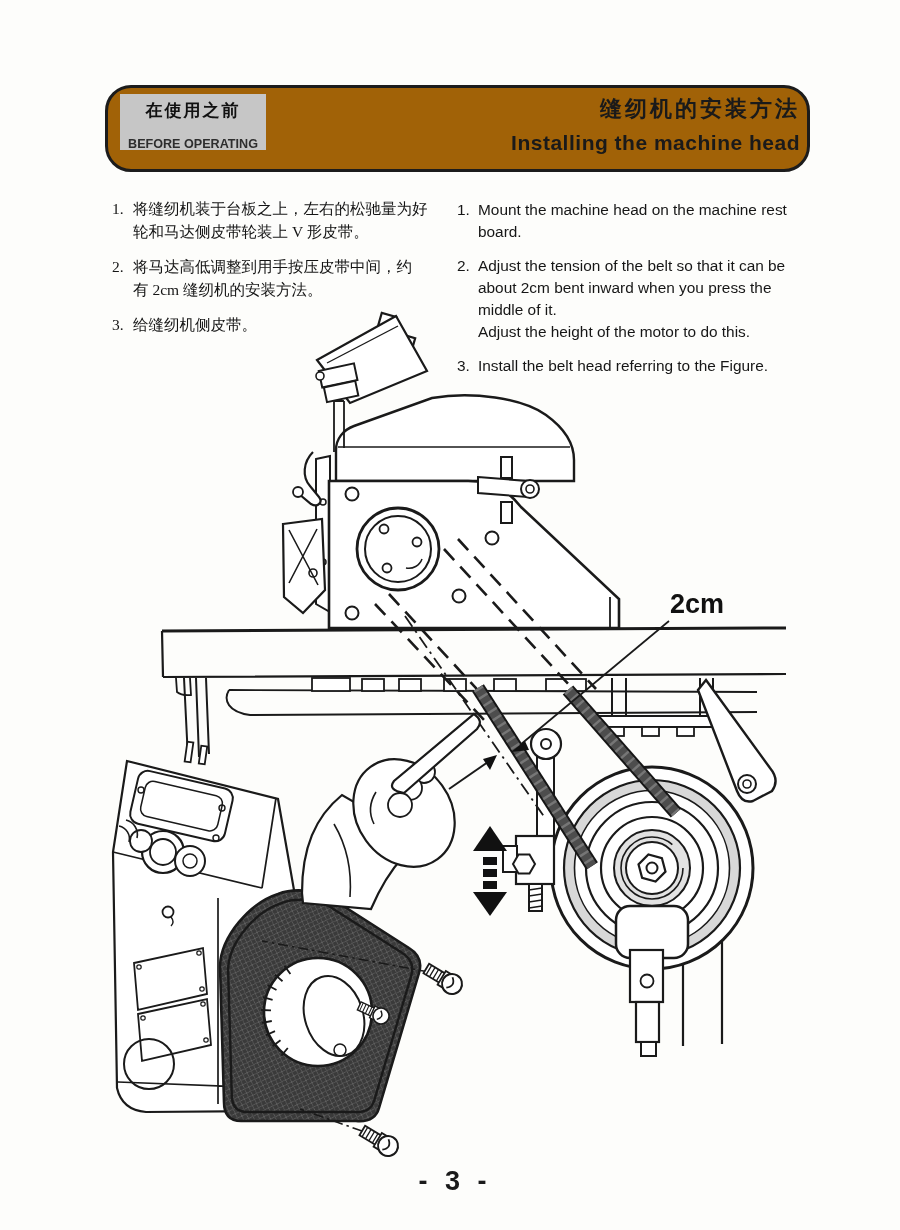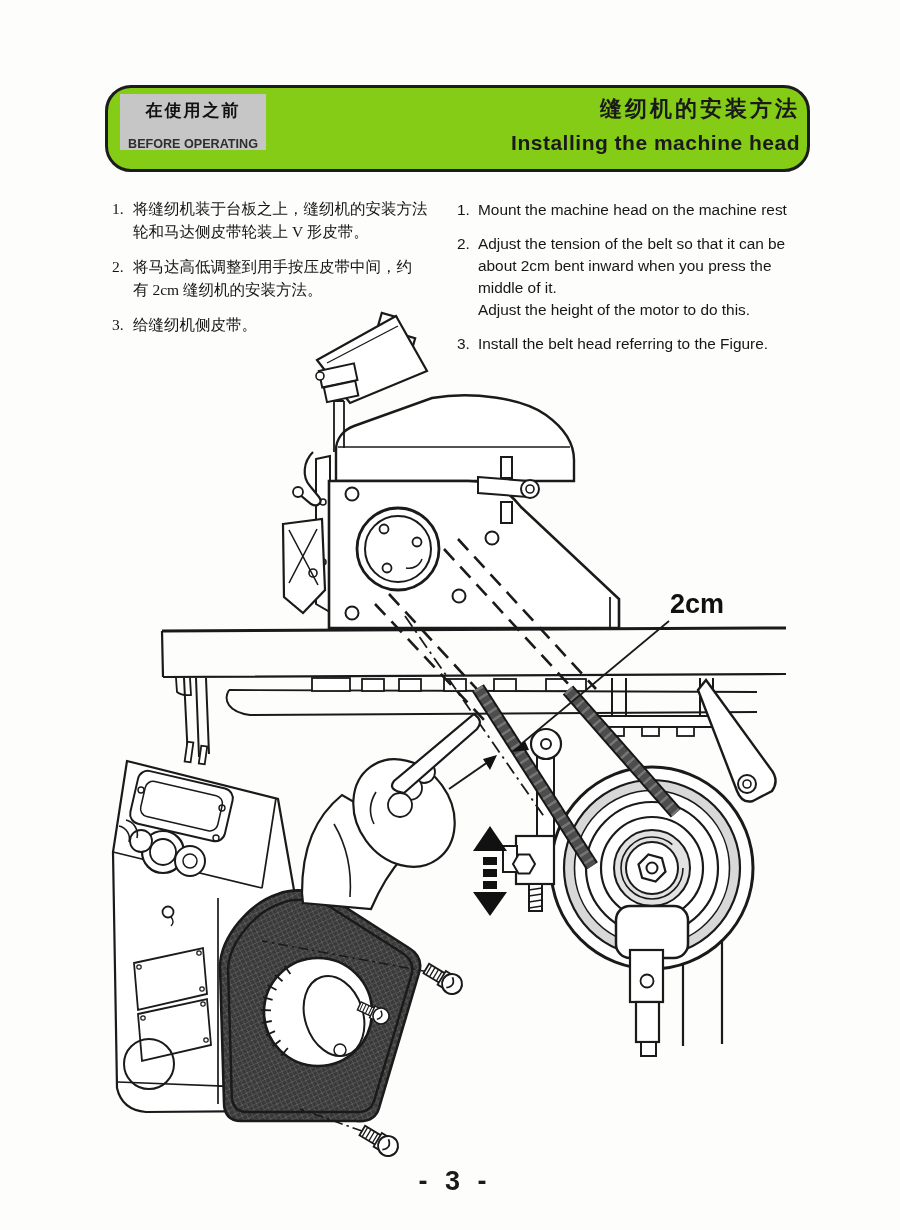--- a/index.html
+++ b/index.html
@@ -2,21 +2,21 @@
 <html><head>
 <meta charset="utf-8">
 <style>
   html,body{margin:0;padding:0;}
   body{
     width:900px;height:1230px;position:relative;background:#fdfdfb;
     font-family:"Liberation Sans",sans-serif;color:#1a1a1a;overflow:hidden;
   }
   .header-box{
     position:absolute;left:105px;top:85px;width:699px;height:81px;
-    border:3px solid #1c1c1c;border-radius:26px;background:#84cc16;
+    border:3px solid #1c1c1c;border-radius:26px;background:#a16207;
   }
   .badge{
     position:absolute;left:12px;top:6px;width:146px;height:56px;
     background:#c6c6c6;text-align:center;padding-top:5px;box-sizing:border-box;
   }
   .badge-zh{font-size:17px;font-weight:bold;letter-spacing:2px;color:#111;
     font-family:"Liberation Serif","DejaVu Sans",serif;}
   .badge-en{font-size:12.6px;font-weight:bold;color:#2e2e2e;margin-top:15px;white-space:nowrap;}
   .titles{position:absolute;left:160px;top:6px;width:532px;text-align:right;}
   .title-zh{font-size:22px;font-weight:bold;letter-spacing:3px;
@@ -54,21 +54,21 @@
   <div class="titles">
     <div class="title-zh">缝纫机的安装方法</div>
     <div class="title-en">Installing the machine head</div>
   </div>
 </div>
 
 <div class="col-zh">
   <div class="item">
     <span class="num">1.</span>
     <span class="txt">
-      <div>将缝纫机装于台板之上，缝纫机的安装方法</div>
+      <div>将缝纫机装于台板之上，左右的松驰量为好</div>
       <div>轮和马达侧皮带轮装上 V 形皮带。</div>
     </span>
   </div>
   <div class="item">
     <span class="num">2.</span>
     <span class="txt">
       <div>将马达高低调整到用手按压皮带中间，约</div>
       <div>有 2cm 缝纫机的安装方法。</div>
     </span>
   </div>
@@ -78,20 +78,21 @@
       <div>给缝纫机侧皮带。</div>
     </span>
   </div>
 </div>
 
 <div class="col-en">
   <div class="item">
     <span class="num">1.</span>
     <span class="txt">
       <div>Mount the machine head on the machine rest</div>
+      <div>board.</div>
     </span>
   </div>
   <div class="item">
     <span class="num">2.</span>
     <span class="txt">
       <div>Adjust the tension of the belt so that it can be</div>
       <div>about 2cm bent inward when you press the</div>
       <div>middle of it.</div>
       <div>Adjust the height of the motor to do this.</div>
     </span>

